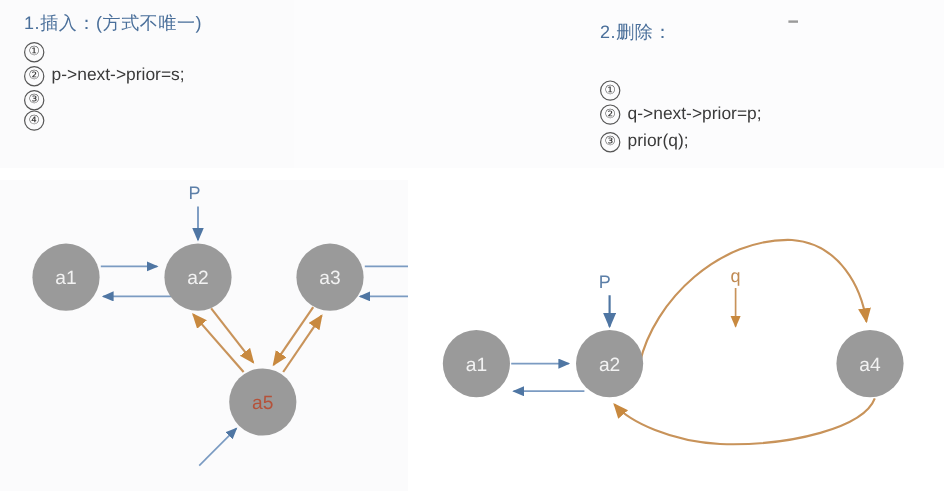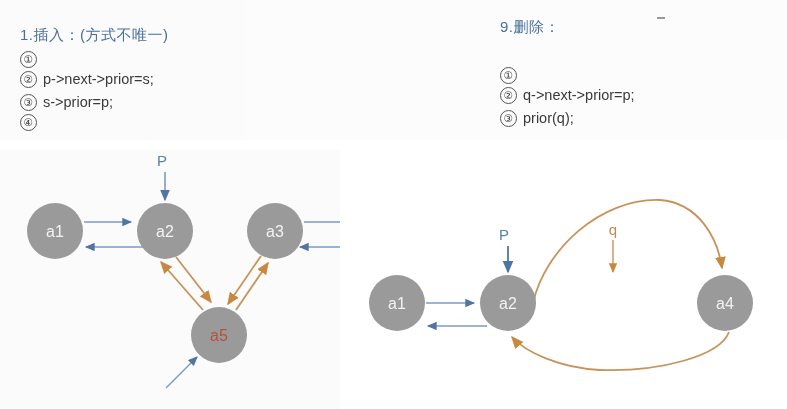--- a/index.html
+++ b/index.html
@@ -67,40 +67,39 @@
 </head>
 <body>
 
 <div id="root">
 
   <div class="tint" style="left:0;top:0;width:245px;height:140px;"></div>
   <div class="tint2" style="left:245px;top:0;width:542px;height:140px;"></div>
   <div class="tint" style="left:0;top:150px;width:340px;height:259px;"></div>
   <div class="smalldash" style="left:657px;top:17px;"></div>
 
-  <div class="textblock" style="left:20px;top:26px;">
+  <div class="textblock" style="left:20px;top:10px;">
     <div class="heading">1.插入：(方式不唯一)</div>
     <div class="codeline">
       <span class="circnum">①</span>
     </div>
     <div class="codeline">
       <span class="circnum">②</span>
       <span>p-&gt;next-&gt;prior=s;</span>
     </div>
     <div class="codeline">
       <span class="circnum">③</span>
-      <span>s-&gt;prior=p;</span>
     </div>
     <div class="codeline">
       <span class="circnum">④</span>
     </div>
   </div>
 
   <div class="textblock" style="left:500px;top:18px;">
-    <div class="heading">9.删除：</div>
+    <div class="heading">2.删除：</div>
     <div style="height:24px;"></div>
     <div class="codeline">
       <span class="circnum">①</span>
     </div>
     <div class="codeline">
       <span class="circnum">②</span>
       <span>q-&gt;next-&gt;prior=p;</span>
     </div>
     <div class="codeline">
       <span class="circnum">③</span>

